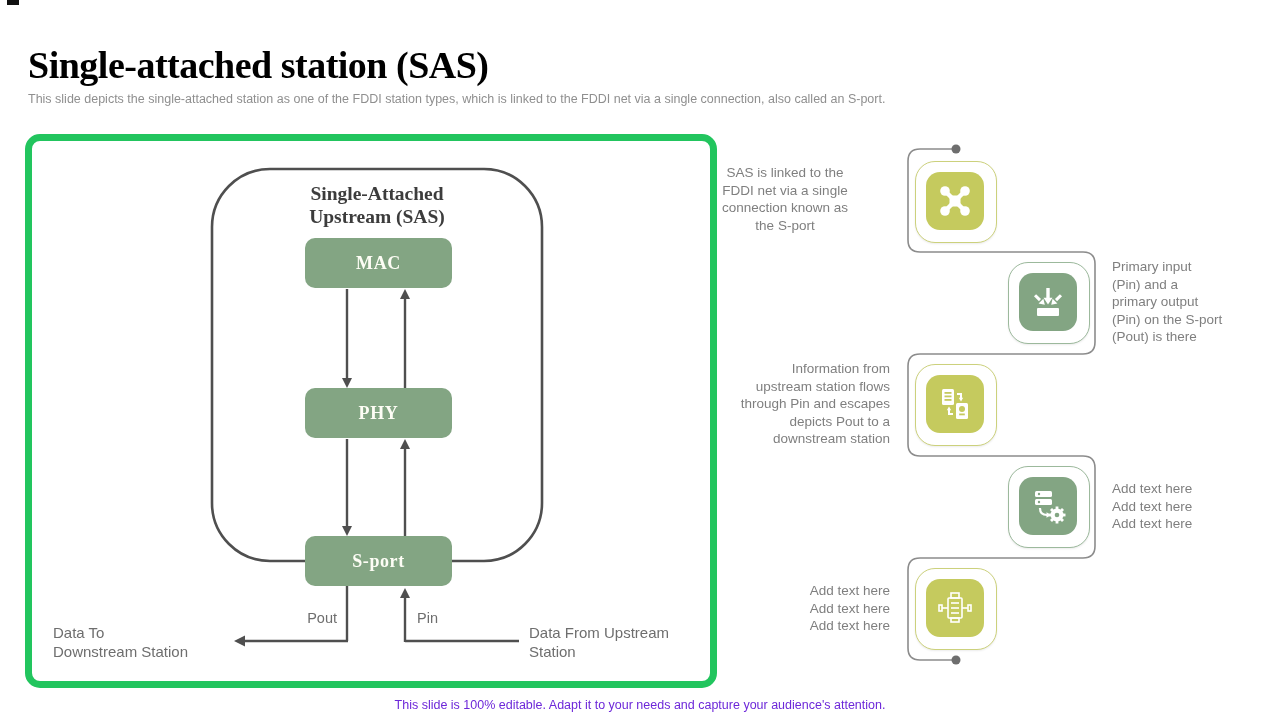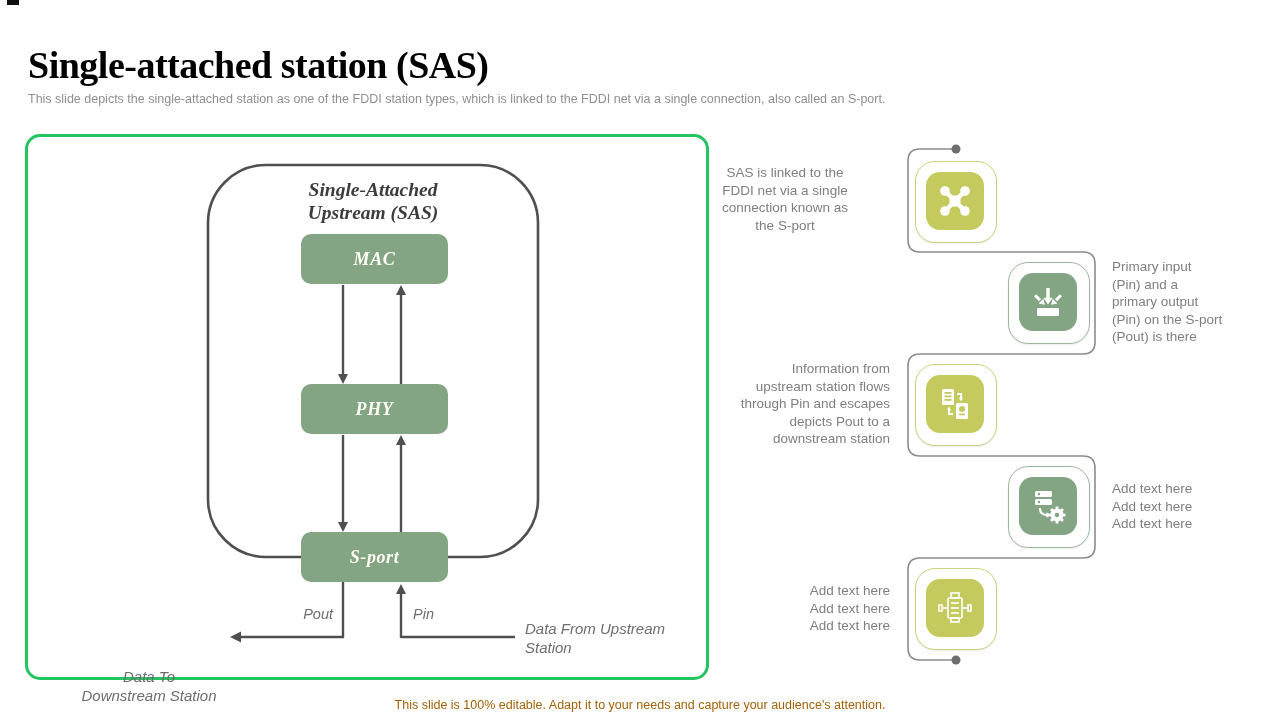--- a/index.html
+++ b/index.html
@@ -6,34 +6,34 @@
   .slide{position:relative;width:1280px;height:720px;background:#ffffff;overflow:hidden;
          font-family:"Liberation Sans",sans-serif;}
   .corner-mark{position:absolute;left:7px;top:0;width:12px;height:5px;background:#111;}
   .title{position:absolute;left:28px;top:18px;width:900px;
          font-family:"Liberation Serif",serif;font-weight:700;font-size:38px;
          color:#000000;letter-spacing:-0.5px;}
   .subtitle{position:absolute;left:28px;top:79px;width:900px;font-size:12.5px;color:#8f8f8f;}
 
   
   .panel{position:absolute;left:25px;top:134px;width:678px;height:540px;
-         border:3px solid #22c55e;border-radius:15px;background:#fff;font-style:italic;}
+         border:7px solid #22c55e;border-radius:15px;background:#fff;}
   .panel svg{position:absolute;left:0;top:0;}
   .inner-title{position:absolute;left:180px;top:42px;width:330px;text-align:center;
          font-family:"Liberation Serif",serif;font-weight:700;font-size:19.5px;
          line-height:22.5px;color:#3c3c3c;}
   .inner-title span{display:block;}
   .node{position:absolute;left:273px;width:147px;height:50px;background:#83a583;
         border-radius:10px;color:#fdfdf5;display:flex;align-items:center;justify-content:center;
         font-family:"Liberation Serif",serif;font-weight:700;font-size:18px;letter-spacing:0.6px;text-align:center;}
   .node-mac{top:97px;} .node-phy{top:247px;} .node-sport{top:395px;}
   .dlabel{position:absolute;font-size:14.5px;color:#6e6e6e;}
   .lbl-pout{left:250px;top:469px;width:55px;text-align:right;}
   .lbl-pin{left:385px;top:469px;width:60px;}
-  .lbl-data-to{left:21px;top:482px;width:200px;text-align:center;font-size:15px;line-height:19px;margin-top:48px;}
+  .lbl-data-to{left:21px;top:482px;width:200px;text-align:left;font-size:15px;line-height:19px;}
   .lbl-data-from{left:497px;top:482px;width:180px;font-size:15px;line-height:19px;}
   .dlabel span{display:block;}
 
   
   .serp{position:absolute;left:890px;top:140px;}
   .tl-card{position:absolute;width:80px;height:80px;background:#fff;border-radius:20px;
            box-shadow:0 1px 2px rgba(0,0,0,0.08);}
   .tl-card.lime{border:1px solid #ccd17c;}
   .tl-card.green{border:1px solid #9cb99c;}
   .tl-inner{position:absolute;left:10px;top:10px;width:58px;height:58px;border-radius:14px;
@@ -44,21 +44,21 @@
   .card4{left:1008px;top:466px;} .card5{left:915px;top:568px;}
   .tl-text{position:absolute;font-size:13.5px;line-height:17.5px;color:#7f7f7f;}
   .tl-text span{display:block;}
   .t1{left:680px;top:164px;width:210px;text-align:center;}
   .t2{left:1112px;top:258px;width:170px;}
   .t3{left:680px;top:360px;width:210px;text-align:right;}
   .t4{left:1112px;top:480px;width:170px;}
   .t5{left:680px;top:582px;width:210px;text-align:right;}
 
   .footer{position:absolute;left:0;top:698px;width:1280px;text-align:center;
-          font-size:12.5px;color:#a16207;}
+          font-size:12.5px;color:#6d28d9;}
 </style>
 </head>
 <body>
 
 <div class="slide">
 
   <div class="corner-mark"></div>
 
   <h1 class="title">Single-attached station (SAS)</h1>
   <p class="subtitle">This slide depicts the single-attached station as one of the FDDI station types, which is linked to the FDDI net via a single connection, also called an S-port.</p>

